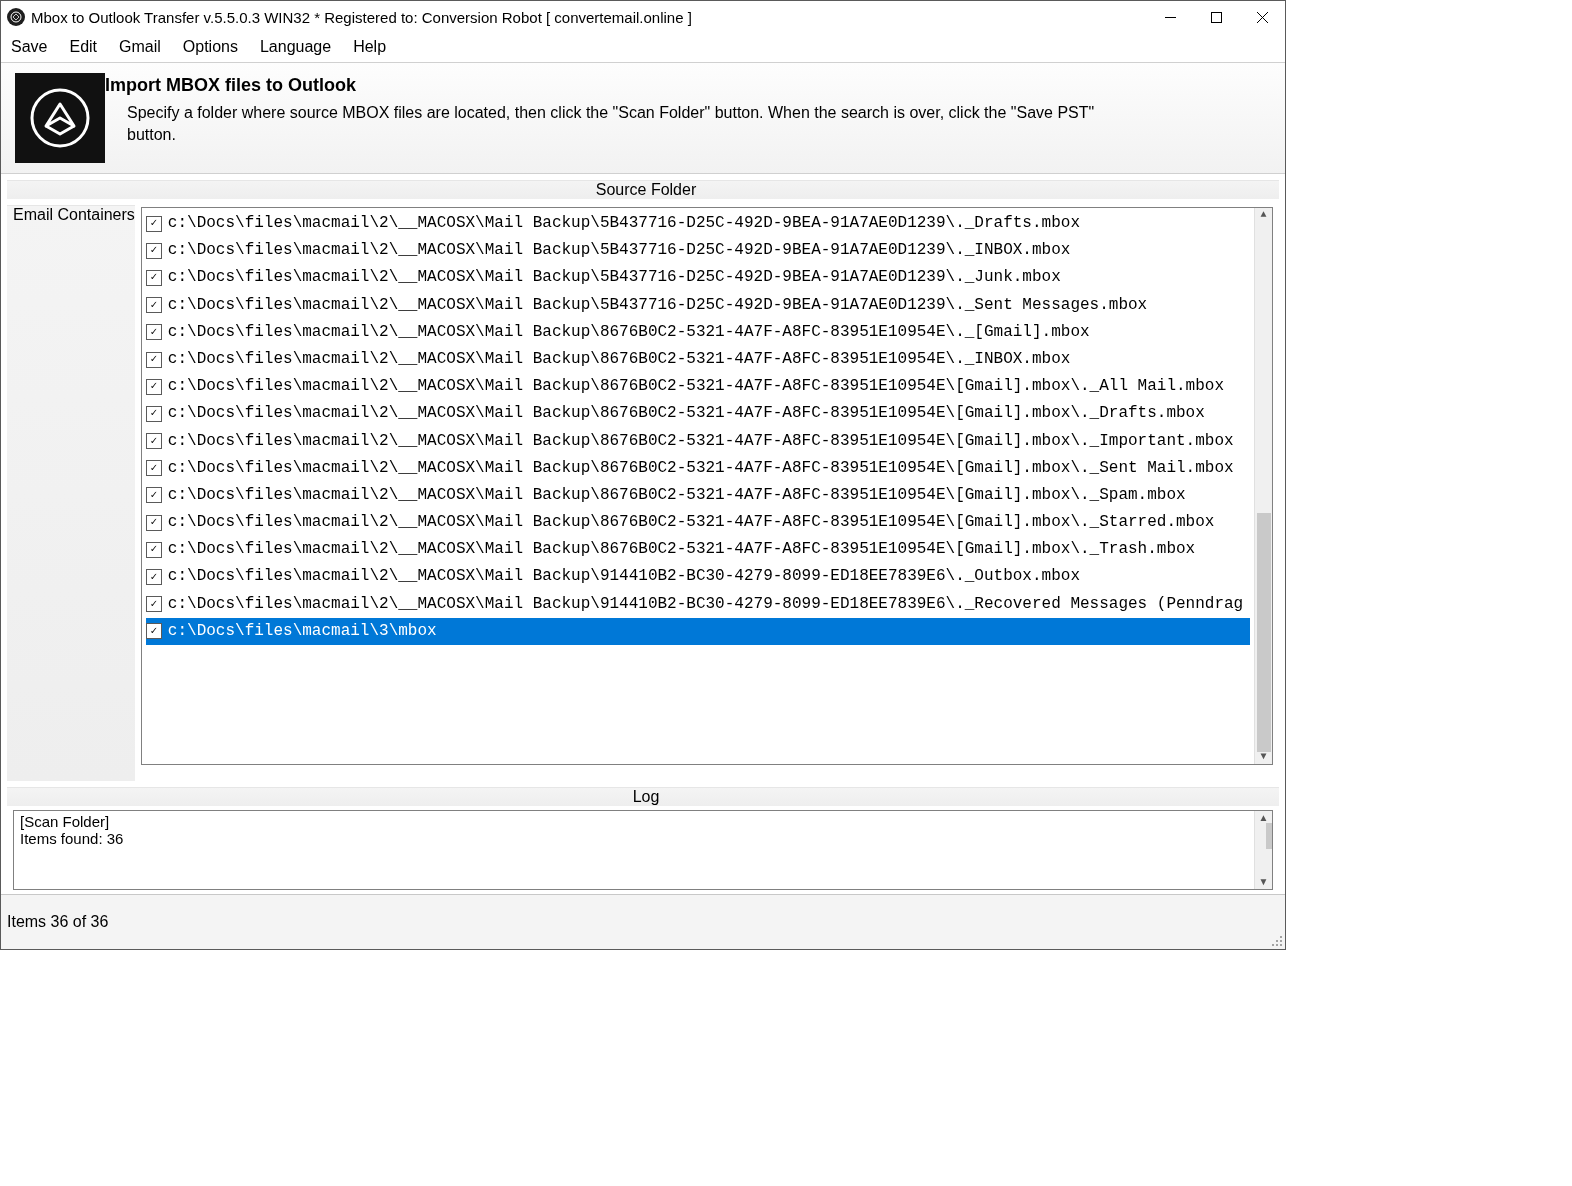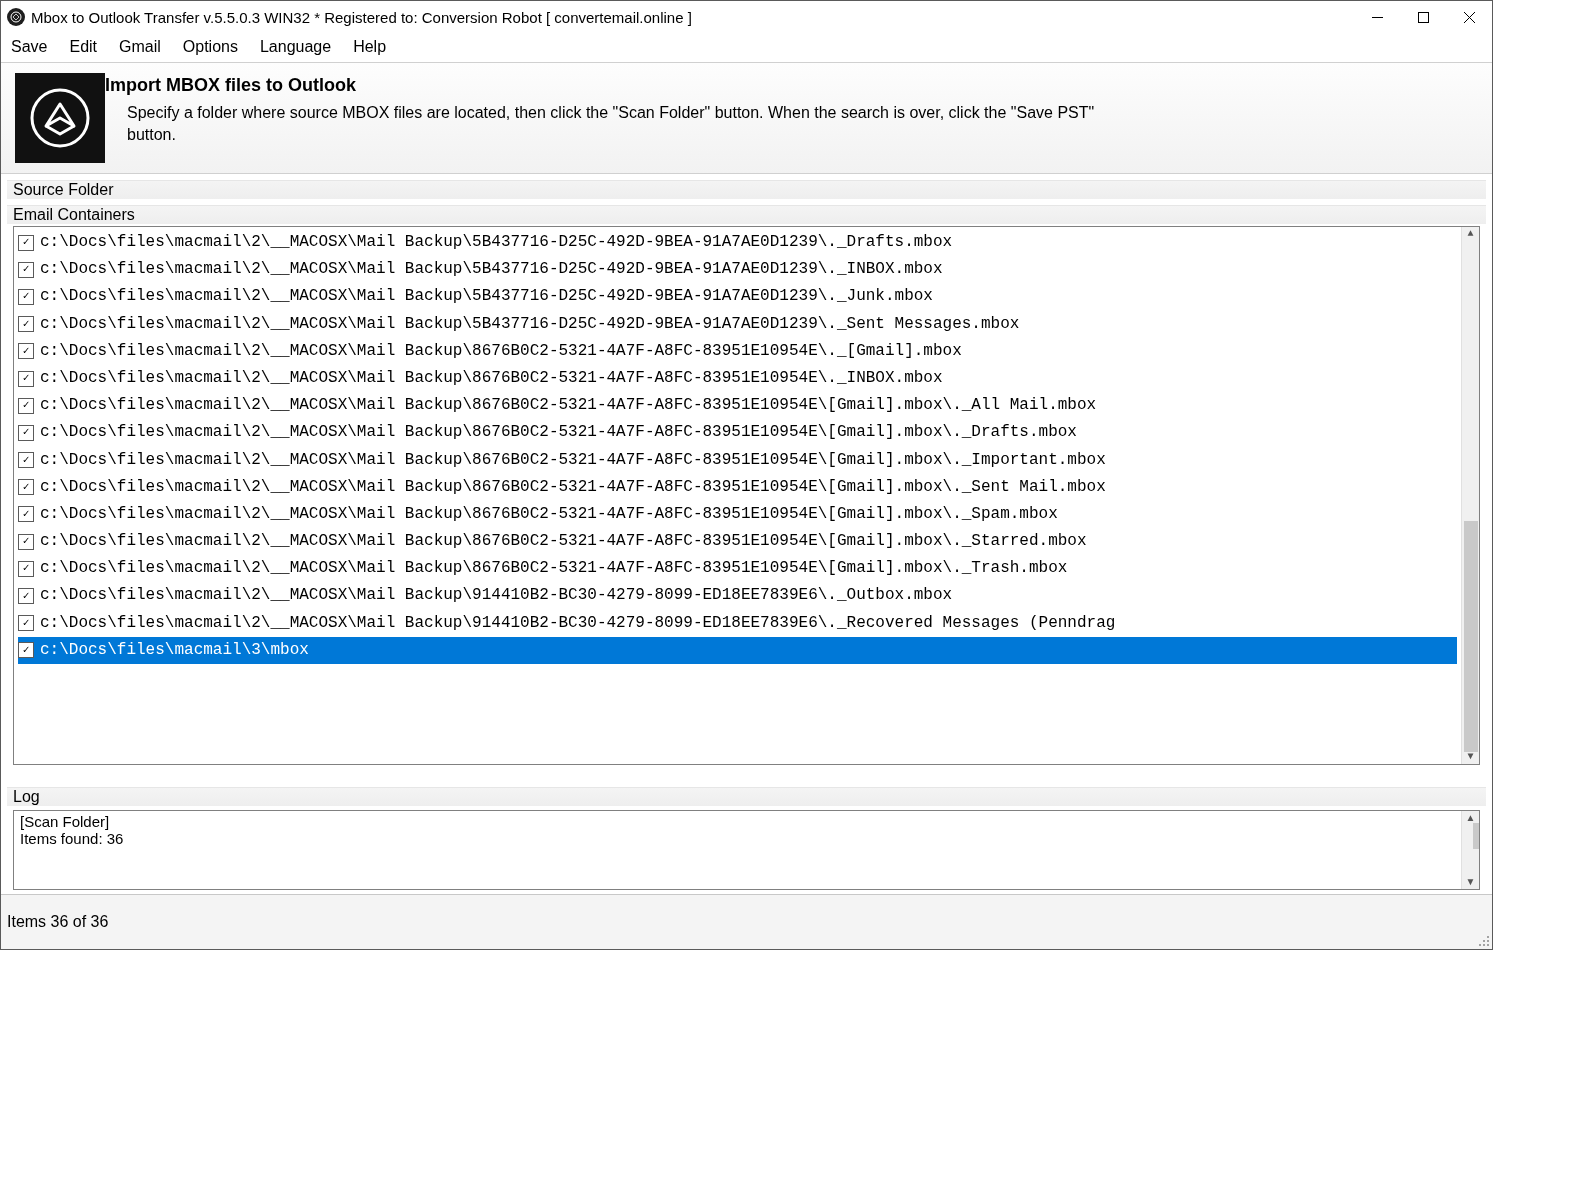--- a/index.html
+++ b/index.html
@@ -5,21 +5,21 @@
   html, body {
     margin: 0;
     padding: 0;
     font-family: "Segoe UI", Tahoma, sans-serif;
     font-size: 16px;
     background: #ffffff;
     color: #000000;
     height: 100%;
   }
   .window {
-    width: 1493px;
+    width: 1286px;
     height: 950px;
     border: 1px solid #5a5a5a;
     box-sizing: border-box;
     display: flex;
     flex-direction: column;
     background: #ffffff;
   }
   
   .titlebar {
     height: 32px;
@@ -95,20 +95,21 @@
   }
   
   .groupwrap {
     margin: 6px 6px 0 6px;
   }
   .group-label {
     font-size: 16px;
     padding-left: 6px;
     background: linear-gradient(#f4f4f4,#eeeeee);
     border-top: 1px solid #e6e6e6;
+    text-align: center;
   }
   
   .source-row {
     display: flex;
     gap: 10px;
     padding: 6px 6px 8px 6px;
     align-items: stretch;
   }
   .path-input {
     flex: 1;
@@ -281,21 +282,21 @@
     <div class="header-text">
       <h2>Import MBOX files to Outlook</h2>
       <p>Specify a folder where source MBOX files are located, then click the "Scan Folder" button. When the search is over, click the "Save PST" button.</p>
     </div>
   </div>
 
   <div class="groupwrap">
     <div class="group-label">Source Folder</div>
   </div>
 
-  <div class="groupwrap" style="flex:1;display:flex;flex-direction:column;">
+  <div class="groupwrap" style="flex:1;display:flex;flex-direction:row;">
     <div class="group-label">Email Containers</div>
     <div class="listpane email-list">
       <div class="list-inner" id="containers-list">
           <div class="list-row">
             <span class="chk"></span>
             <span>c:\Docs\files\macmail\2\__MACOSX\Mail Backup\5B437716-D25C-492D-9BEA-91A7AE0D1239\._Drafts.mbox</span>
           </div>
           <div class="list-row">
             <span class="chk"></span>
             <span>c:\Docs\files\macmail\2\__MACOSX\Mail Backup\5B437716-D25C-492D-9BEA-91A7AE0D1239\._INBOX.mbox</span>

